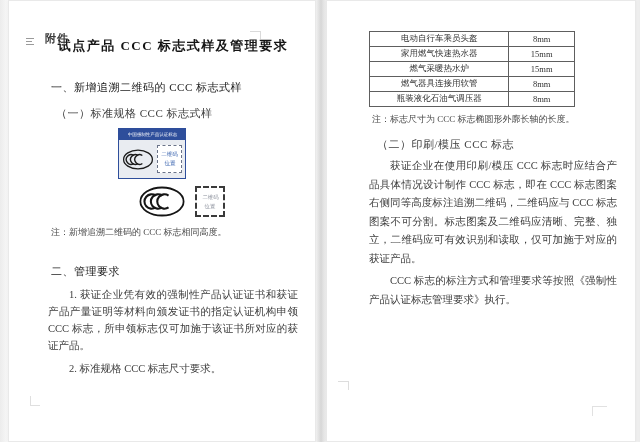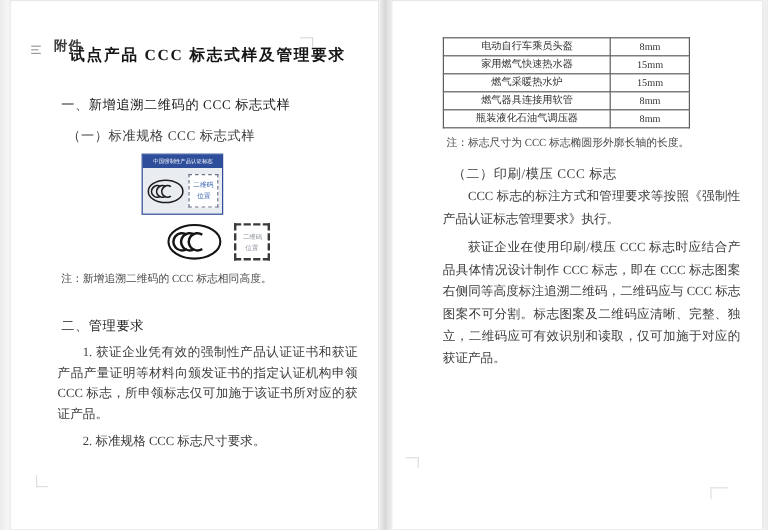--- a/index.html
+++ b/index.html
@@ -180,22 +180,22 @@
       <tr>
         <td>瓶装液化石油气调压器</td>
         <td>8mm</td>
       </tr>
     </tbody>
       </table>
 
     <div class="note" style="margin-top:6px;">注：标志尺寸为 CCC 标志椭圆形外廓长轴的长度。</div>
     <div class="h2" style="">（二）印刷/模压 CCC 标志</div>
 
+    <p class="para" style="line-height:18.5px;margin-top:5px;">获证企业在使用印刷/模压 CCC 标志时应结合产品具体情况设计制作 CCC 标志，即在 CCC 标志图案右侧同等高度标注追溯二维码，二维码应与 CCC 标志图案不可分割。标志图案及二维码应清晰、完整、独立，二维码应可有效识别和读取，仅可加施于对应的获证产品。</p>
     <p class="para" style="line-height:18.5px;margin-top:4px;">CCC 标志的标注方式和管理要求等按照《强制性产品认证标志管理要求》执行。</p>
-    <p class="para" style="line-height:18.5px;margin-top:5px;">获证企业在使用印刷/模压 CCC 标志时应结合产品具体情况设计制作 CCC 标志，即在 CCC 标志图案右侧同等高度标注追溯二维码，二维码应与 CCC 标志图案不可分割。标志图案及二维码应清晰、完整、独立，二维码应可有效识别和读取，仅可加施于对应的获证产品。</p>
   </div>
 
   <div class="outline-icon">
       <i></i>
       <i></i>
       <i></i>
     </div>
   <div class="attachment-label">附件</div>
 
   <div class="corner corner-tr"></div>

